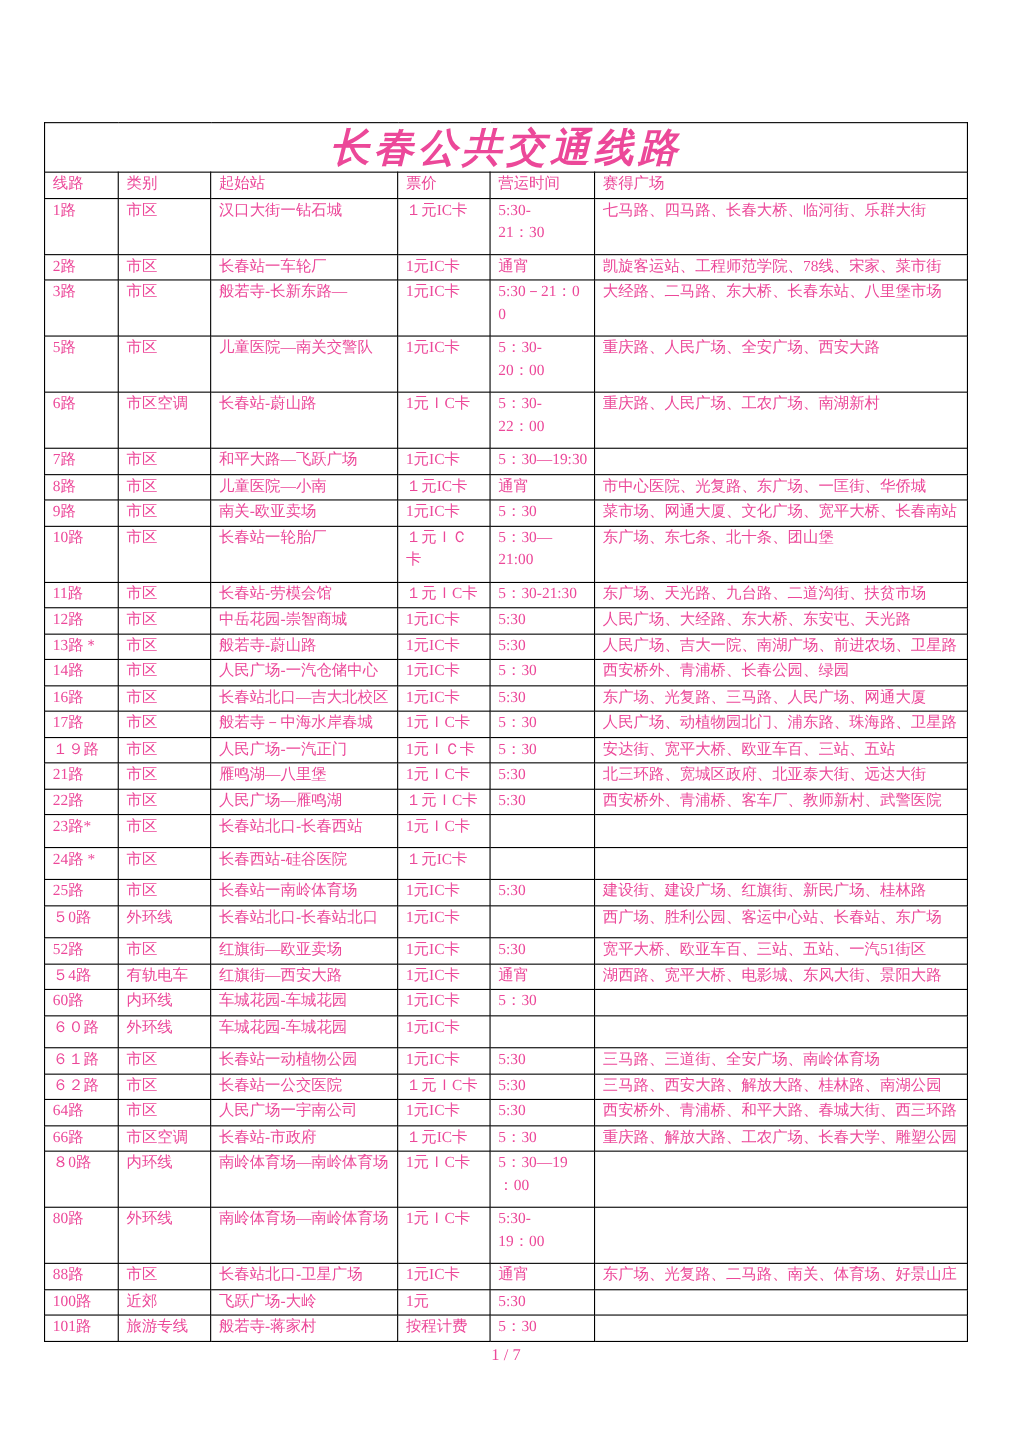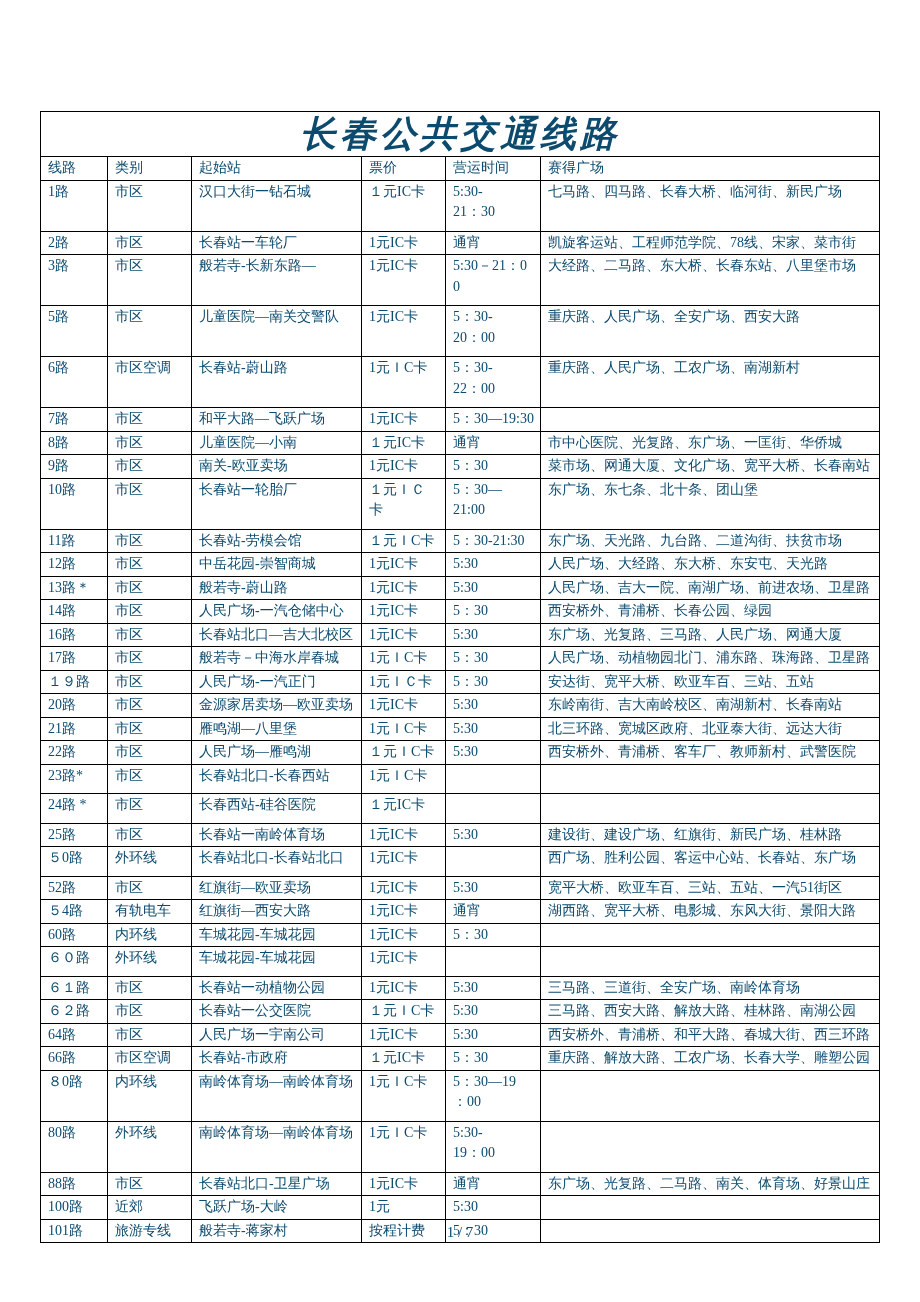--- a/index.html
+++ b/index.html
@@ -1,21 +1,21 @@
 <!DOCTYPE html>
 <html><head>
 <meta charset="utf-8">
 <style>
   html, body { margin: 0; padding: 0; background: #ffffff; }
   .page {
     position: relative;
     width: 920px;
     height: 1302px;
     background: #ffffff;
-    color: #0c4a6e;
+    color: #ec4899;
     font-family: "Liberation Serif", serif;
     overflow: hidden;
   }
   table.routes {
     position: absolute;
     left: 40px;
     top: 111px;
     width: 839px;
     border-collapse: collapse;
     table-layout: fixed;
@@ -81,21 +81,21 @@
         </tr>
     </thead>
     <tbody id="table-body">
         <tr class="row-pad">
           <td class="line">1路</td>
           <td class="category">市区</td>
           <td class="route">汉口大街一钻石城</td>
           <td class="fare">１元IC卡</td>
           <td class="hours">5:30-
 21：30</td>
-          <td class="stations">七马路、四马路、长春大桥、临河街、新民广场</td>
+          <td class="stations">七马路、四马路、长春大桥、临河街、乐群大街</td>
         </tr>
         <tr>
           <td class="line">2路</td>
           <td class="category">市区</td>
           <td class="route">长春站一车轮厂</td>
           <td class="fare">1元IC卡</td>
           <td class="hours">通宵</td>
           <td class="stations">凯旋客运站、工程师范学院、78线、宋家、菜市街</td>
         </tr>
         <tr class="row-pad">
@@ -209,28 +209,20 @@
         </tr>
         <tr>
           <td class="line">１９路</td>
           <td class="category">市区</td>
           <td class="route">人民广场-一汽正门</td>
           <td class="fare">1元ＩＣ卡</td>
           <td class="hours">5：30</td>
           <td class="stations">安达街、宽平大桥、欧亚车百、三站、五站</td>
         </tr>
         <tr>
-          <td class="line">20路</td>
-          <td class="category">市区</td>
-          <td class="route">金源家居卖场—欧亚卖场</td>
-          <td class="fare">1元IC卡</td>
-          <td class="hours">5:30</td>
-          <td class="stations">东岭南街、吉大南岭校区、南湖新村、长春南站</td>
-        </tr>
-        <tr>
           <td class="line">21路</td>
           <td class="category">市区</td>
           <td class="route">雁鸣湖—八里堡</td>
           <td class="fare">1元ＩC卡</td>
           <td class="hours">5:30</td>
           <td class="stations">北三环路、宽城区政府、北亚泰大街、远达大街</td>
         </tr>
         <tr>
           <td class="line">22路</td>
           <td class="category">市区</td>

